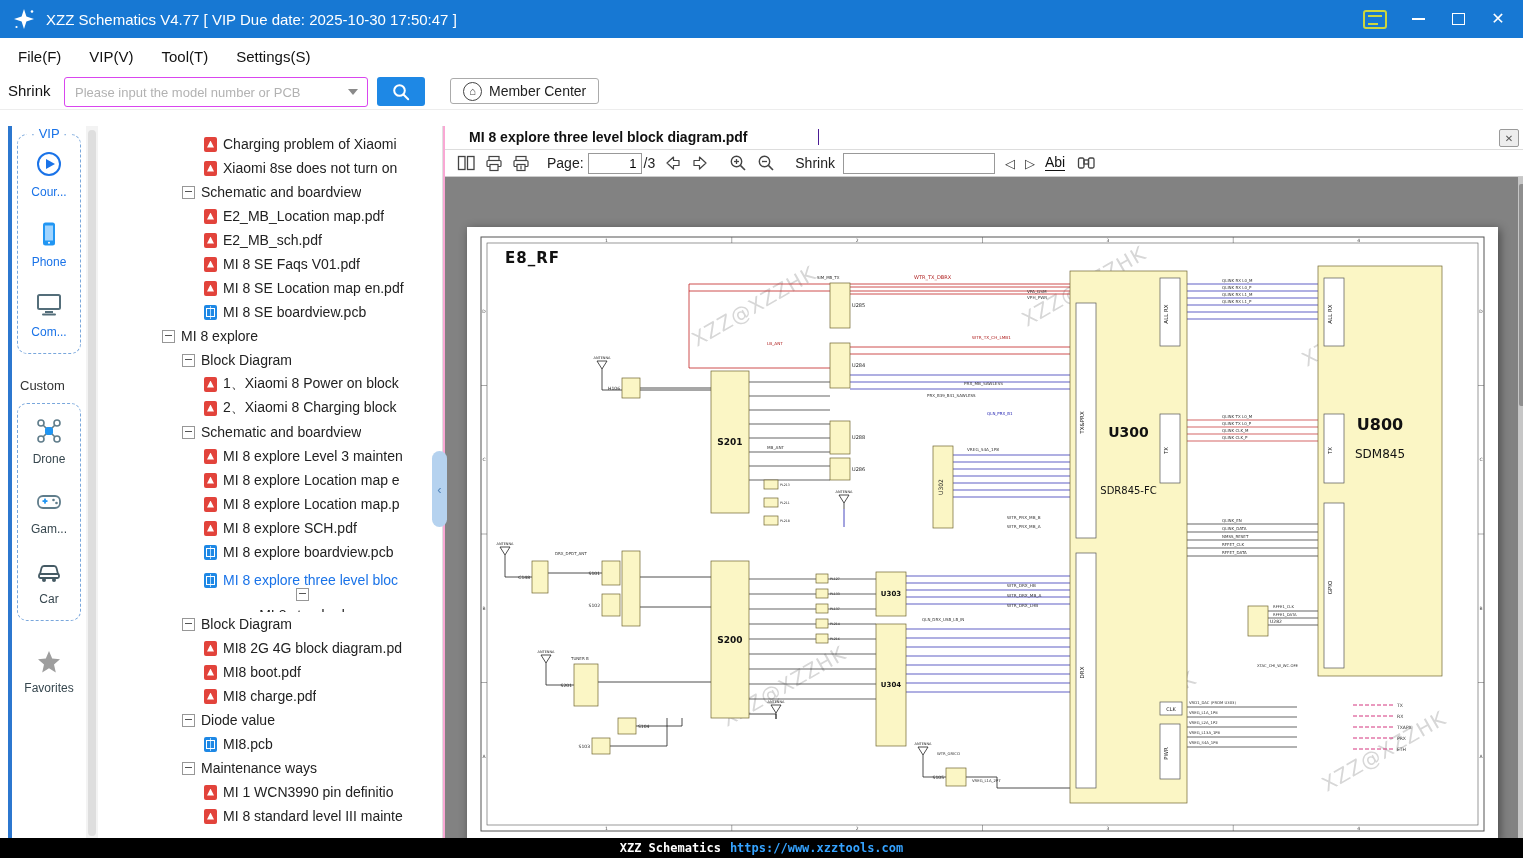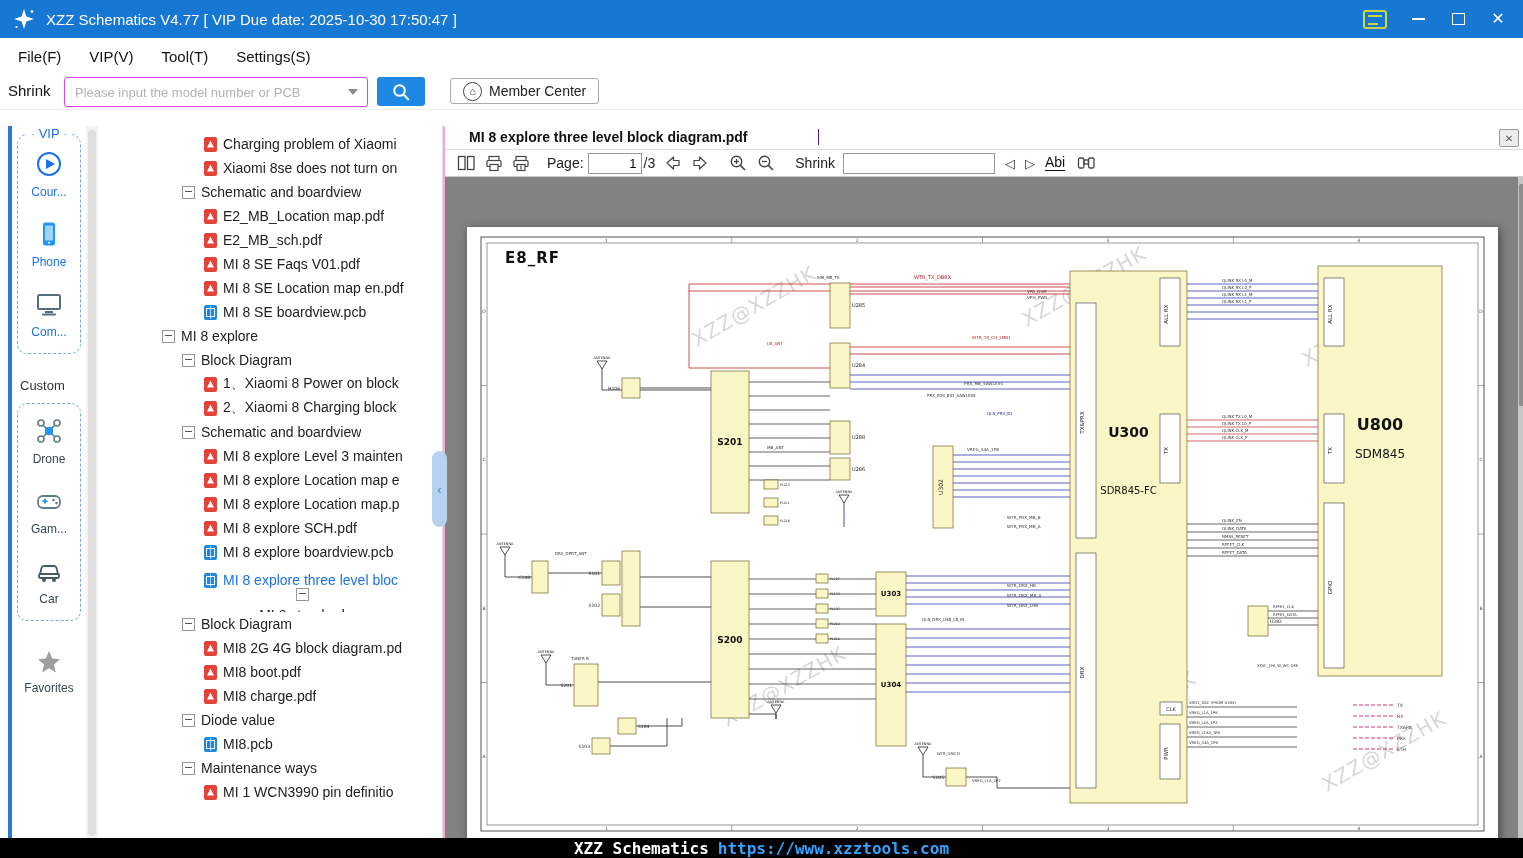--- a/index.html
+++ b/index.html
@@ -86,21 +86,21 @@
   .tri{font-size:13px;color:#333;margin-right:10px;}
   .abi{font-size:14px;color:#111;border-bottom:1.5px solid #111;margin-right:12px;line-height:1.05;}
 
   .viewport{position:absolute;left:0;top:51px;right:0;bottom:0;background:#828282;overflow:hidden;}
   .page{position:absolute;left:22px;top:50px;width:1031px;height:614px;background:#fff;box-shadow:2px 2px 9px rgba(0,0,0,0.45);}
   .page svg{width:100%;height:100%;display:block;font-family:"DejaVu Sans",sans-serif;}
   .vscroll{position:absolute;right:0;top:0;width:13px;bottom:0;background:#c6c6c6;}
   .vscroll .thumb{position:absolute;left:1px;top:7px;width:11px;height:222px;background:#8e8e8e;border-radius:2px;}
 
   
-  .statusbar{position:absolute;left:0;top:838px;width:100%;height:20px;background:#000;display:flex;align-items:center;justify-content:center;gap:9px;font-family:"DejaVu Sans Mono",monospace;font-size:16px;font-weight:bold;}
+  .statusbar{position:absolute;left:0;top:838px;width:100%;height:20px;background:#000;display:flex;align-items:center;justify-content:center;gap:9px;font-family:"DejaVu Sans Mono",monospace;font-size:12px;font-weight:bold;}
   .brand{color:#fff;}
   .url{color:#35a3ff;}
 </style>
 </head>
 <body>
 
 <div class="app">
 
   <div class="titlebar">
     <svg class="logo" width="24" height="24" viewBox="0 0 24 24">
@@ -328,20 +328,24 @@
           <span class="tico-pcb"></span>
           <span class="tlabel">MI8.pcb</span>
         </div>
         <div class="trow" style="padding-left: 84px;">
           <span class="tico-collapse"></span>
           <span class="tlabel">Maintenance ways</span>
         </div>
         <div class="trow" style="padding-left: 106px;">
           <span class="tico-pdf"></span>
           <span class="tlabel">MI 1 WCN3990 pin definitio</span>
+        </div>
+        <div class="trow" style="padding-left: 106px;">
+          <span class="tico-pdf"></span>
+          <span class="tlabel">MI 8 standard level III mainte</span>
         </div>
       </div>
     <div class="splitter">‹</div>
 
     <div class="content">
       <div class="tabbar">
         <span class="tabtitle">MI 8 explore three level block diagram.pdf</span>
         <span class="tabclose">✕</span>
       </div>
 

